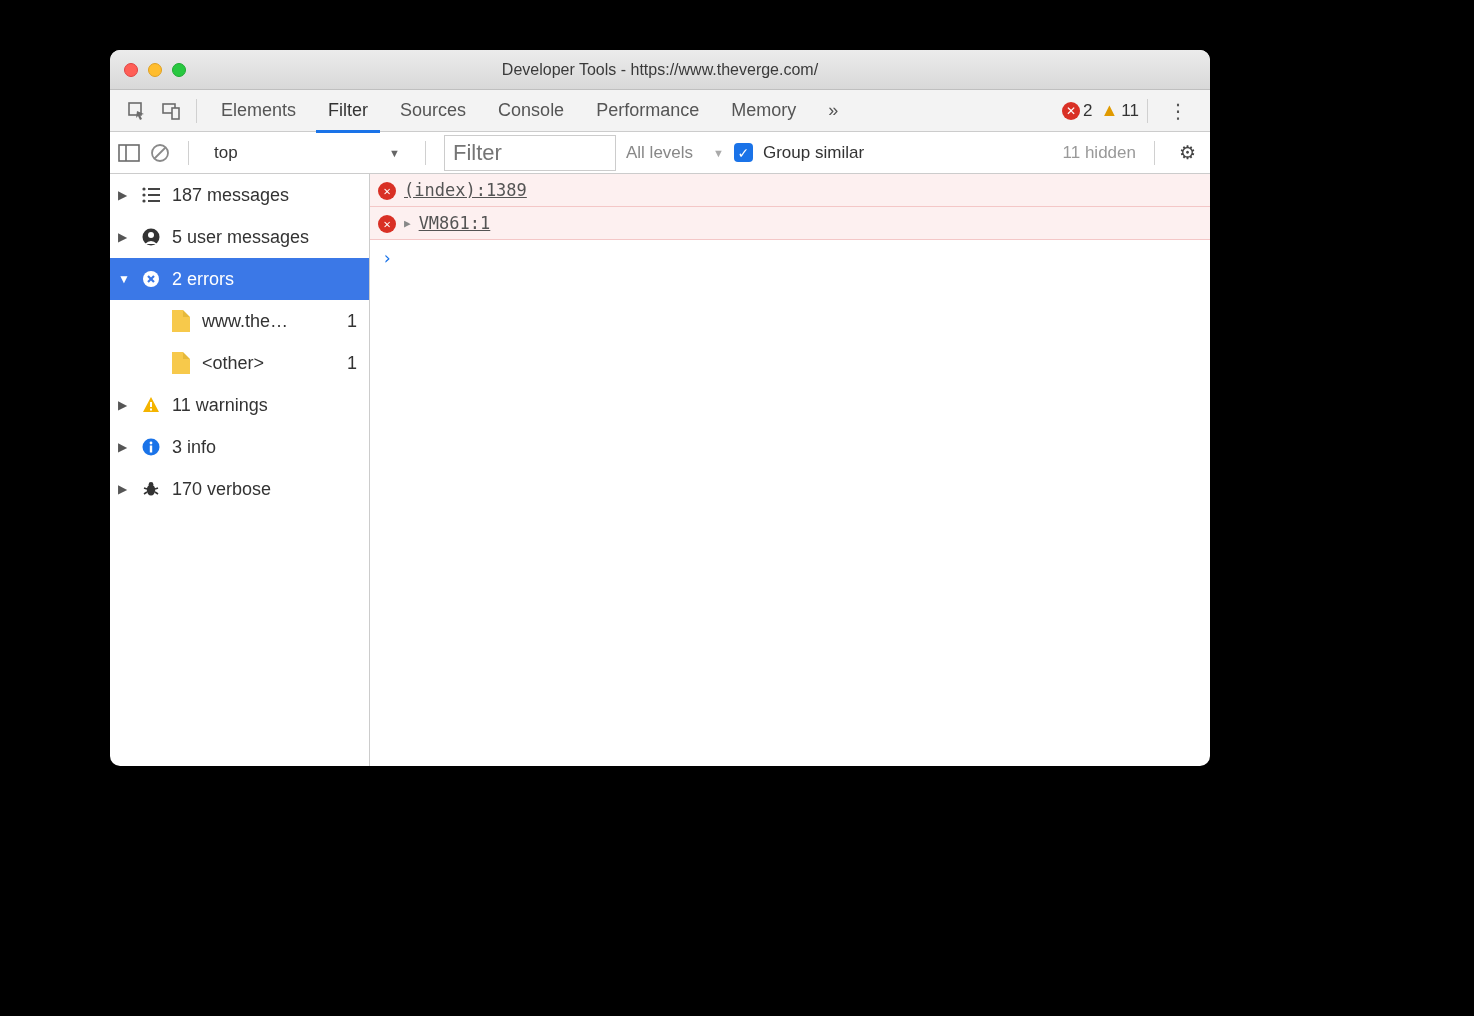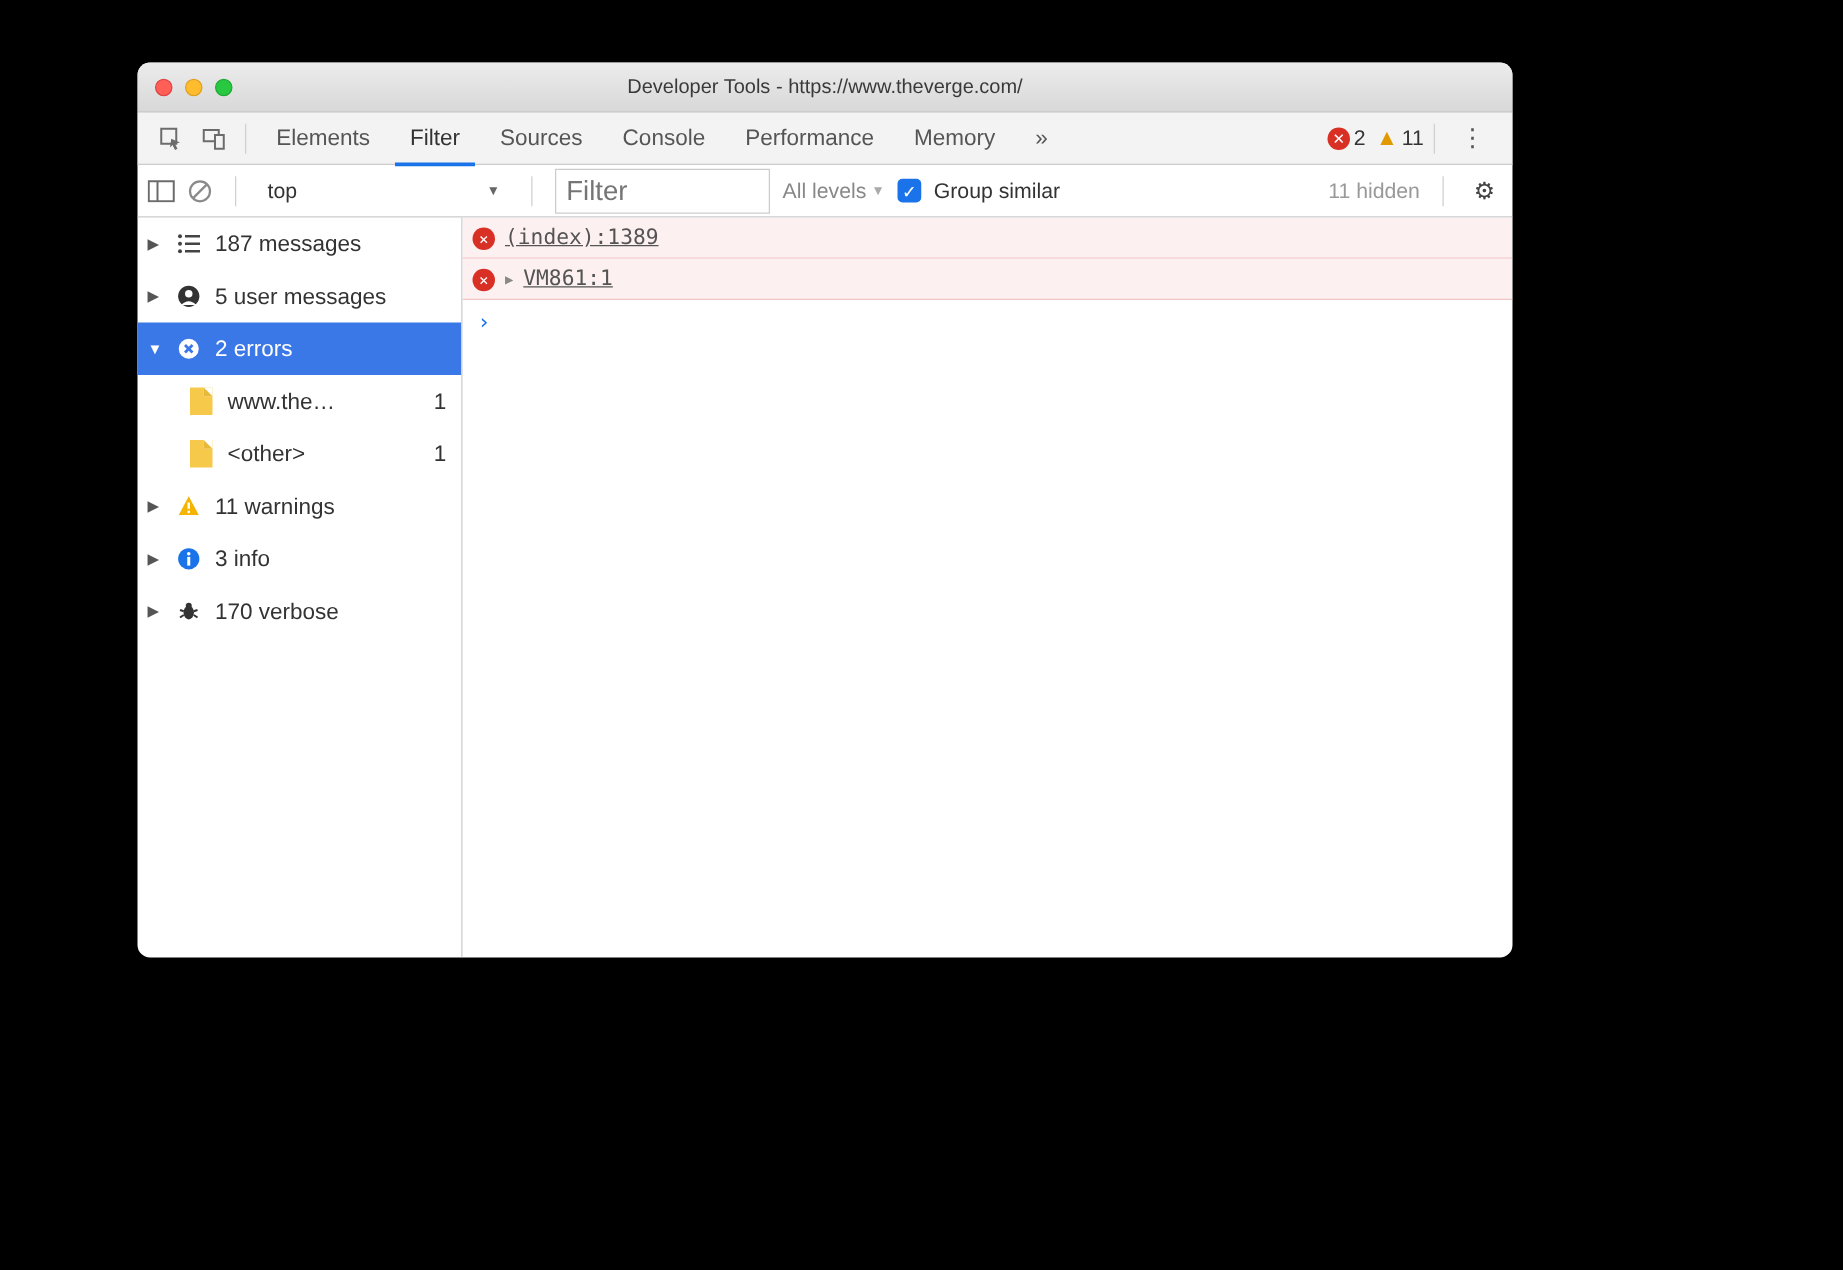--- a/index.html
+++ b/index.html
@@ -133,21 +133,21 @@
   }
   .toolbar .ctx .tri { color: #666; font-size: 11px; }
   .filter {
     border: 1px solid #ccc;
     padding: 4px 8px;
     width: 172px;
     font-size: 22px;
     color: #be185d;
     background: #fff;
   }
-  .levels { color: #888; display: flex; align-items: center; gap: 4px; }
+  .levels { color: #888; display: flex; align-items: center; gap: 20px; }
   .chk {
     width: 19px; height: 19px;
     background: #1a73e8;
     border-radius: 4px;
     display: inline-flex;
     align-items: center;
     justify-content: center;
     color: #fff;
     font-size: 14px;
   }
@@ -183,21 +183,21 @@
     font-size: 12px;
   }
   .srow.selected .caret { color: #fff; }
   .srow .icn {
     width: 22px;
     display: flex;
     justify-content: center;
   }
   .srow .label { flex: 1; white-space: nowrap; overflow: hidden; text-overflow: ellipsis; }
   .srow .ct { padding-right: 4px; }
-  .srow.child { padding-left: 40px; align-items: center; }
+  .srow.child { padding-left: 60px; align-items: center; }
   .file-icn {
     width: 18px; height: 22px;
     background: #f7c94b;
     position: relative;
     display: inline-block;
   }
   .file-icn::before {
     content: "";
     position: absolute;
     top: 0; right: 0;

